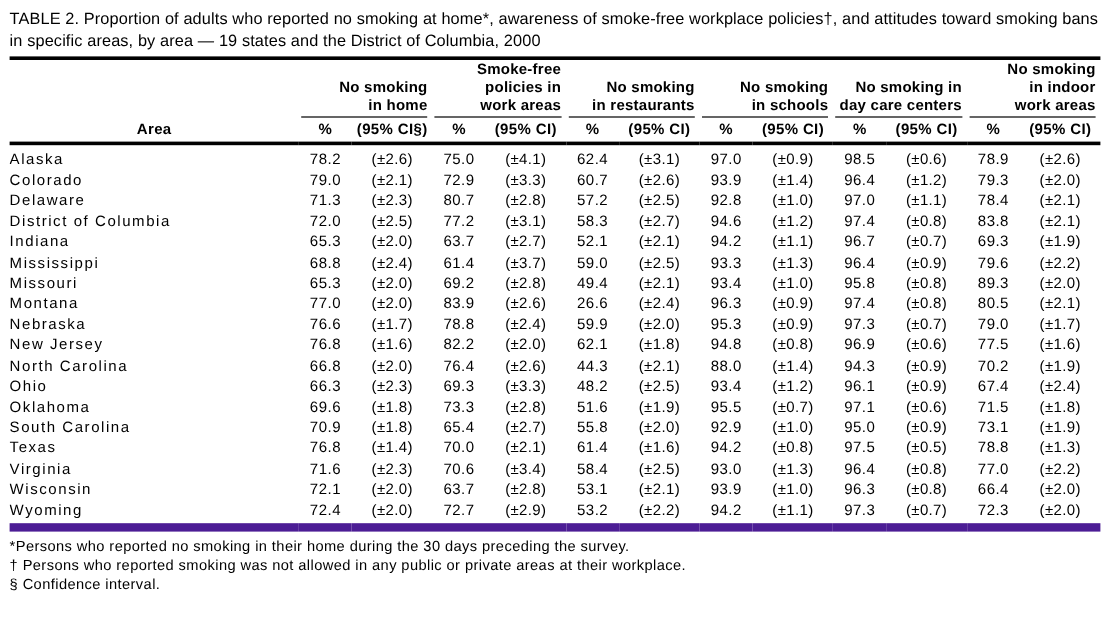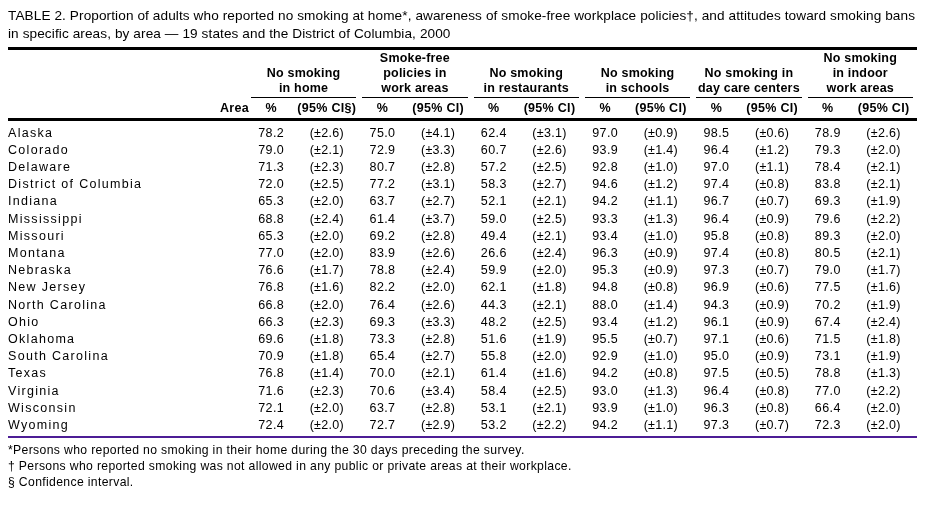--- a/index.html
+++ b/index.html
@@ -21,44 +21,44 @@
     border-collapse: collapse;
     table-layout: fixed;
     font-size: 12.5px;
     margin-top: 1px;
   }
   th, td { padding: 0; font-weight: normal; }
 
   tr.grp-row th { vertical-align: bottom; }
   .grp-label {
     font-weight: bold;
-    text-align: center;
+    text-align: right;
     white-space: pre-line;
     line-height: 1.18;
     border-bottom: 1px solid #000;
     padding-bottom: 1px;
     margin: 0 4px 0 2px;
     letter-spacing: 0.2px;
   }
 
   tr.sub-row th {
     font-weight: bold;
     border-bottom: 3px solid #000;
     padding: 3px 0 3px 0;
     letter-spacing: 0.3px;
   }
-  .area-th { text-align: right; letter-spacing: 0.8px; }
+  .area-th { text-align: center; letter-spacing: 0.8px; }
   .pct-th, .ci-th { text-align: center; }
 
   tbody td { line-height: 17.2px; }
   td.area { text-align: left; letter-spacing: 1.3px; white-space: nowrap; overflow: hidden; }
   td.pct { text-align: center; letter-spacing: 0.4px; }
   td.ci  { text-align: center; letter-spacing: 0.3px; }
   tbody tr:first-child td { padding-top: 4px; }
-  tbody tr:last-child td { border-bottom: 2px solid #4c1d95; padding-bottom: 2px; margin-left: 36px; }
+  tbody tr:last-child td { border-bottom: 7px solid #4c1d95; padding-bottom: 2px; margin-left: 36px; }
 
   .footnotes {
     font-size: 12.2px;
     padding-top: 4px;
     line-height: 1.32;
     letter-spacing: 0.35px;
   }
 </style>
 </head>
 <body>

